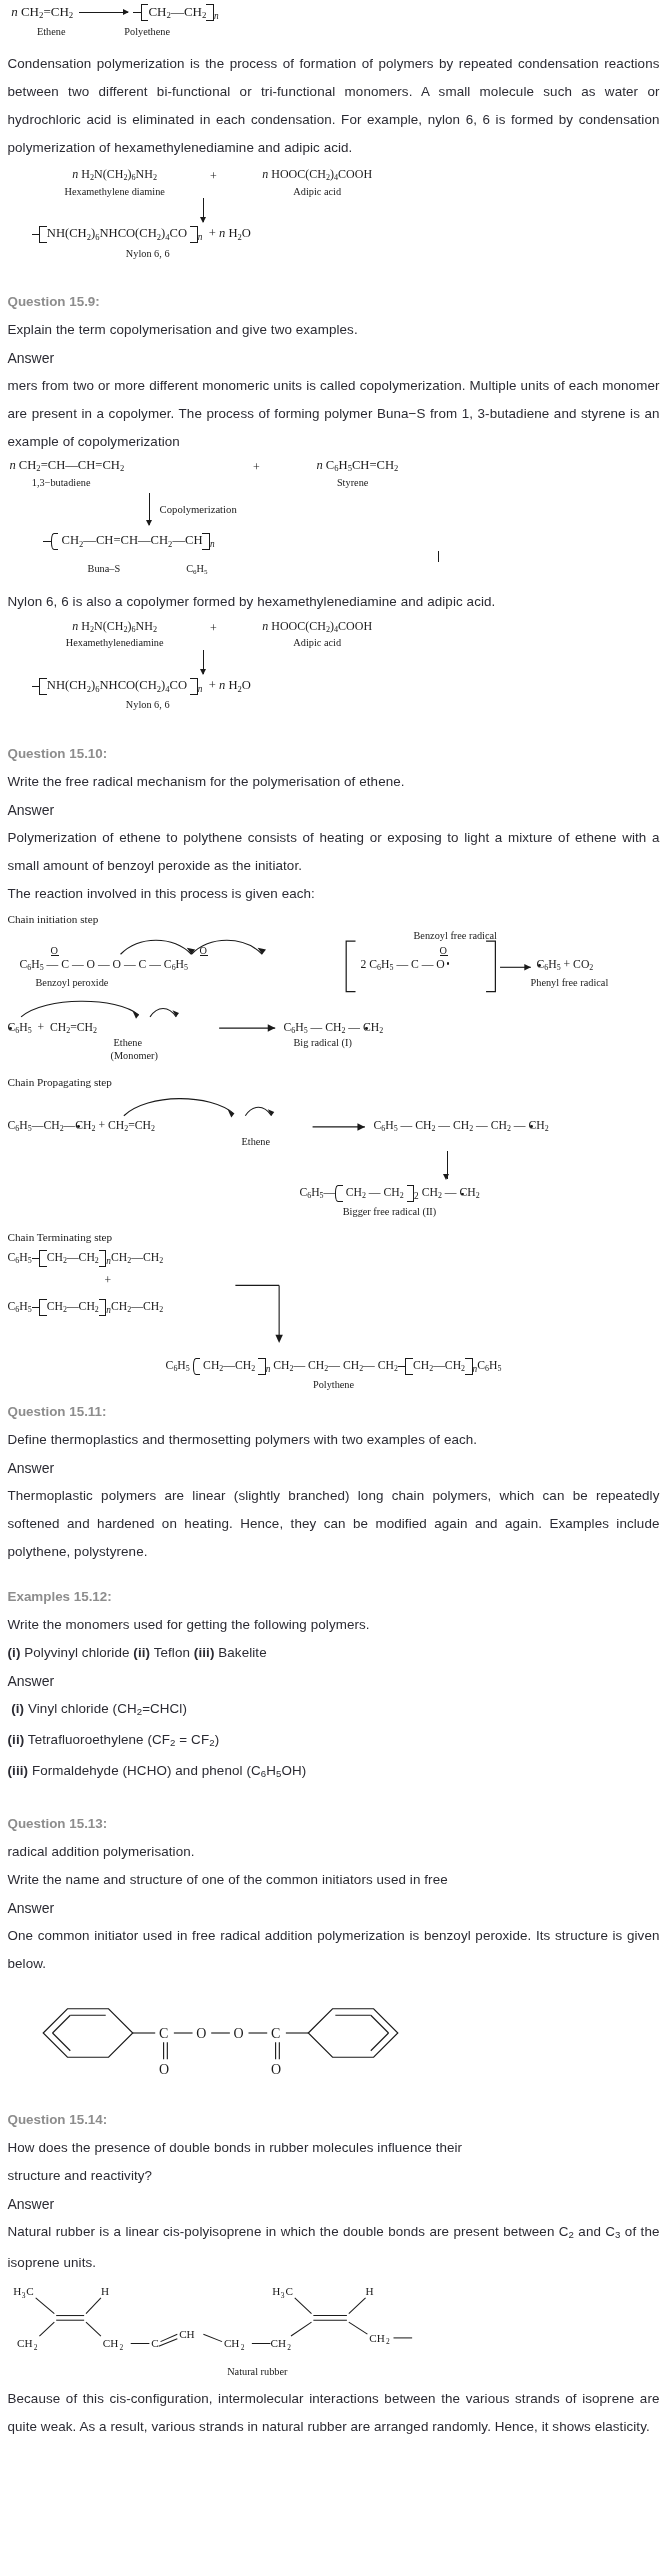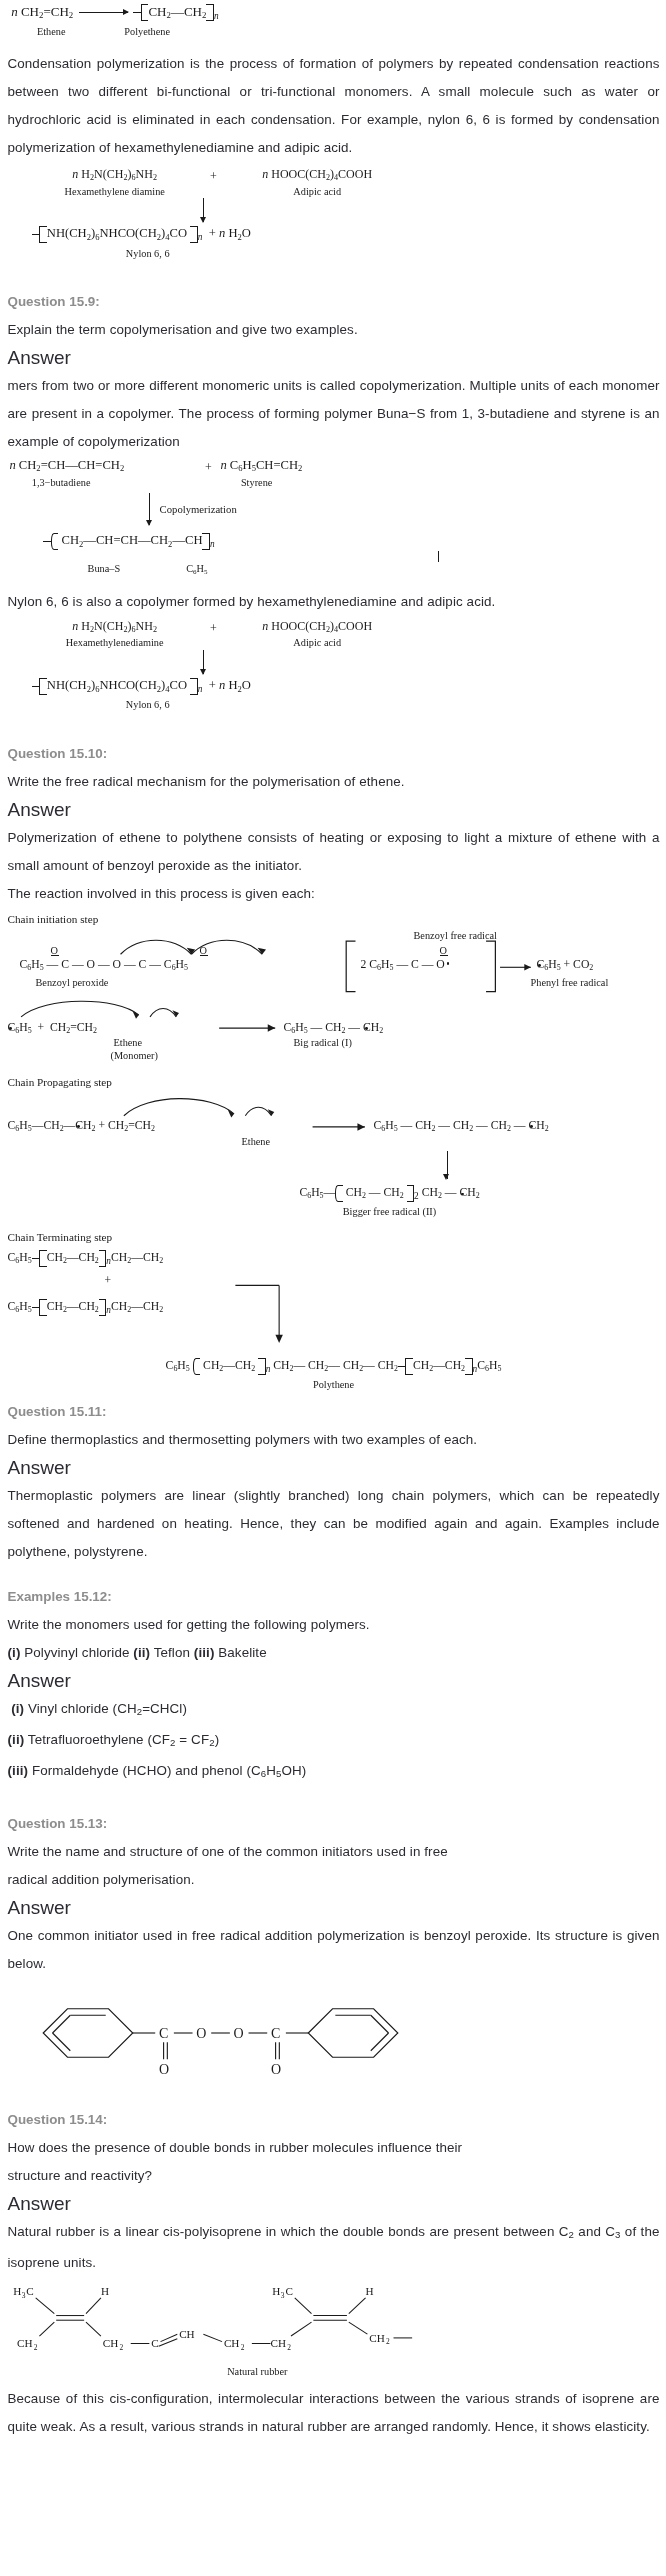--- a/index.html
+++ b/index.html
@@ -33,21 +33,21 @@
   }
   .para.left { text-align: left; }
   .q-head {
     font-size: 13.4px;
     line-height: 28px;
     font-weight: bold;
     color: #8d8d8d;
     margin: 0;
   }
   .ans-label {
-    font-size: 19px;
+    font-size: 14px;
     line-height: 28px;
     color: #2b2b33;
     margin: 0;
   }
   .sp-12 { height: 11.2px; }
   .sp-18 { height: 17px; }
   .sp-24 { height: 22.4px; }
   .sp-30 { height: 28px; }
   .sp-6  { height: 5.6px; }
   .bold { font-weight: bold; }
@@ -186,21 +186,21 @@
   </div>
 
   <div class="sp-30"></div>
 
   <h3 class="q-head">Question 15.9:</h3>
   <p class="para left">Explain the term copolymerisation and give two examples.</p>
   <p class="ans-label">Answer</p>
   <p class="para">mers from two or more different monomeric units is called copolymerization. Multiple units of each monomer are present in a copolymer. The process of forming polymer Buna−S from 1, 3-butadiene and styrene is an example of copolymerization</p>
 
   <div class="chem figwrap" style="padding-left:1.9px;margin-top:1.9px;">
-    <div class="row" style="align-items:flex-start;">
+    <div class="row" style="align-items:flex-start;gap:48px;">
       <div style="width:187px;">
         <div class="nowrap" style="font-size:12.6px;"><span class="it">n</span> CH<sub>2</sub>=CH—CH=CH<sub>2</sub></div>
         <div class="cap" style="margin-top:2.8px;text-align:left;padding-left:22.4px;">1,3−butadiene</div>
       </div>
       <div style="width:24px;text-align:center;padding-top:1.9px;">+</div>
       <div style="width:168px;">
         <div class="nowrap" style="font-size:12.6px;"><span class="it">n</span> C<sub>6</sub>H<sub>5</sub>CH=CH<sub>2</sub></div>
         <div class="cap" style="margin-top:2.8px;text-align:left;padding-left:20.5px;">Styrene</div>
       </div>
     </div>
@@ -405,22 +405,22 @@
     <span> Tetrafluoroethylene (CF<sub>2</sub> = CF<sub>2</sub>)</span>
   </p>
   <p class="para left">
     <span class="bold">(iii)</span>
     <span> Formaldehyde (HCHO) and phenol (C<sub>6</sub>H<sub>5</sub>OH)</span>
   </p>
 
   <div class="sp-24"></div>
 
   <h3 class="q-head">Question 15.13:</h3>
+  <p class="para left">radical addition polymerisation.</p>
   <p class="para left">Write the name and structure of one of the common initiators used in free</p>
-  <p class="para left">radical addition polymerisation.</p>
   <p class="ans-label">Answer</p>
   <p class="para">One common initiator used in free radical addition polymerization is benzoyl peroxide. Its structure is given below.</p>
 
   <div class="chem figwrap" style="margin-top:9.3px;">
     <svg width="392" height="90" style="margin-left:24px;font-size:13px" viewBox="0 0 420 96">
 
       <polygon points="12,48 38,22 82,22 108,48 82,74 38,74" fill="none" stroke="#1a1a1a" stroke-width="1.2"></polygon>
       <line x1="41" y1="29" x2="79" y2="29" stroke="#1a1a1a" stroke-width="1.2"></line>
       <line x1="22" y1="48" x2="41" y2="29" stroke="#1a1a1a" stroke-width="1.2"></line>
       <line x1="22" y1="48" x2="41" y2="67" stroke="#1a1a1a" stroke-width="1.2"></line>

